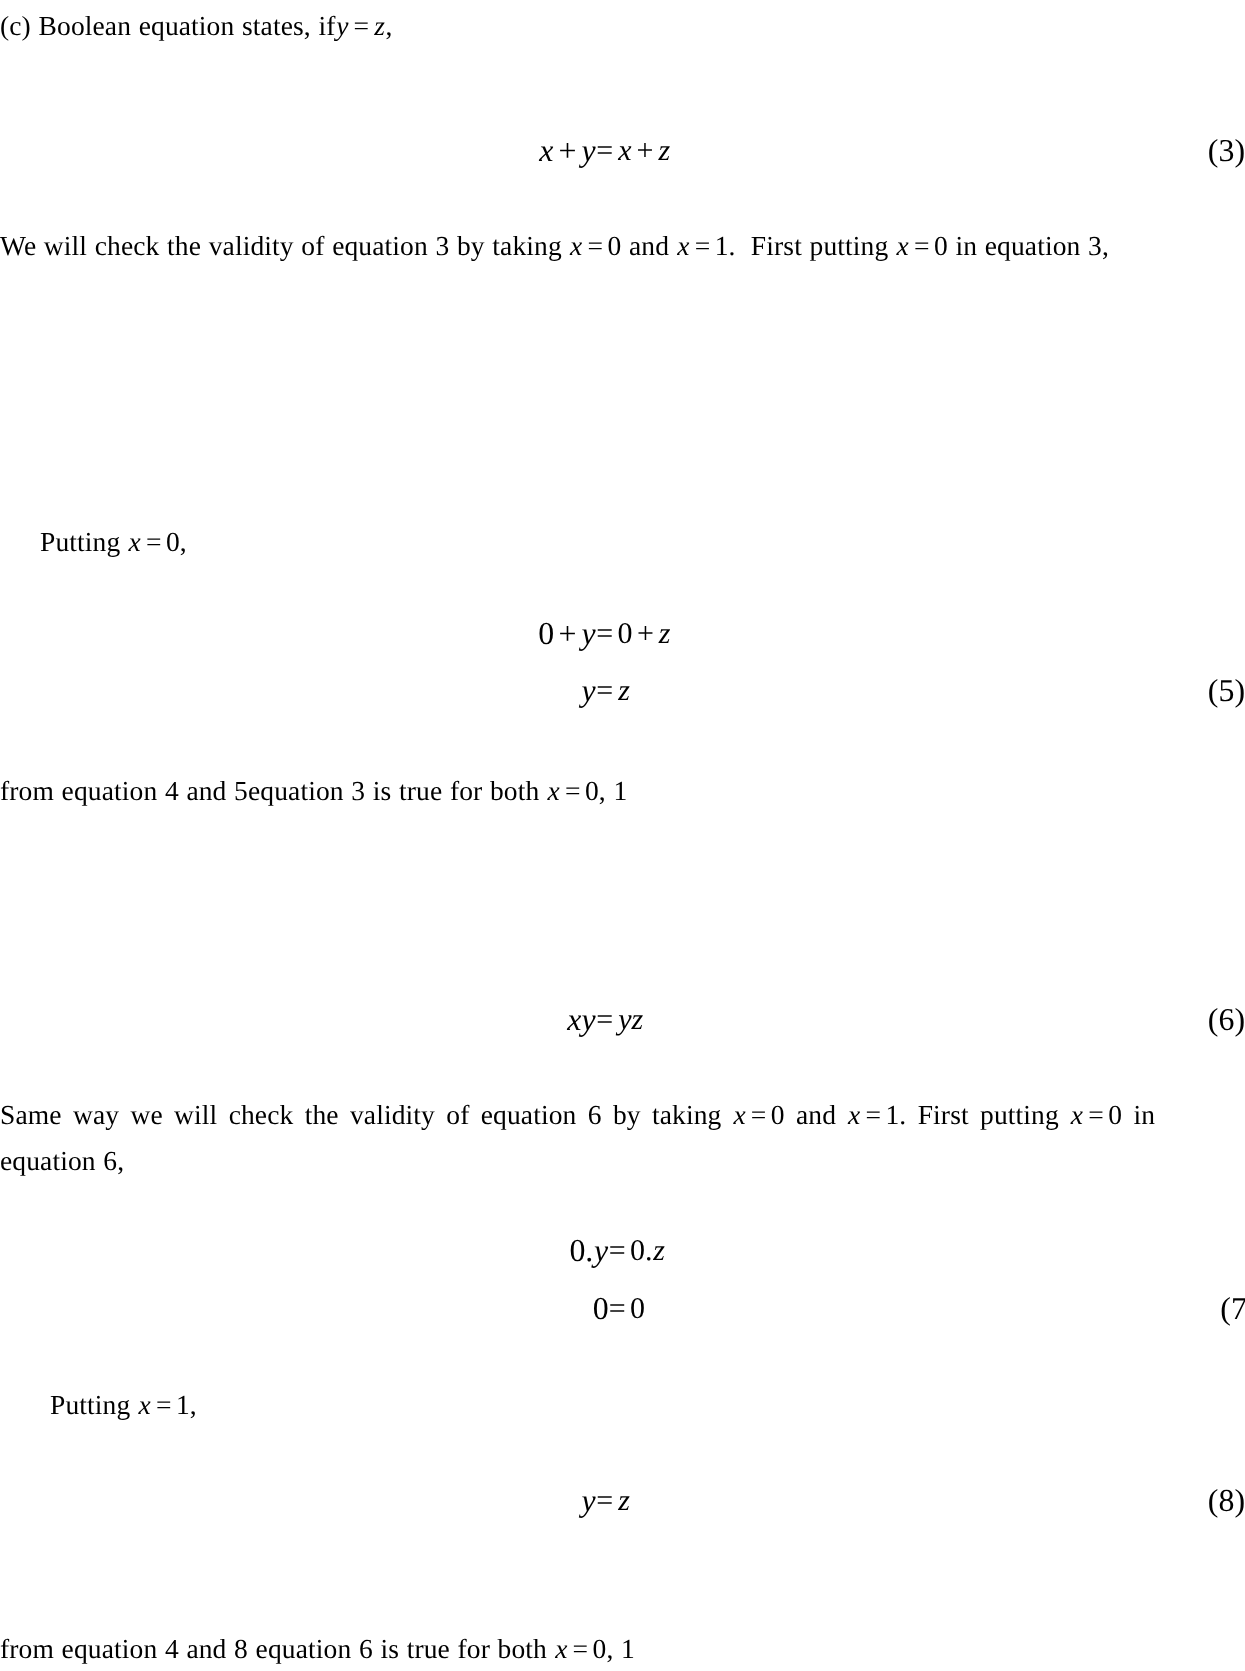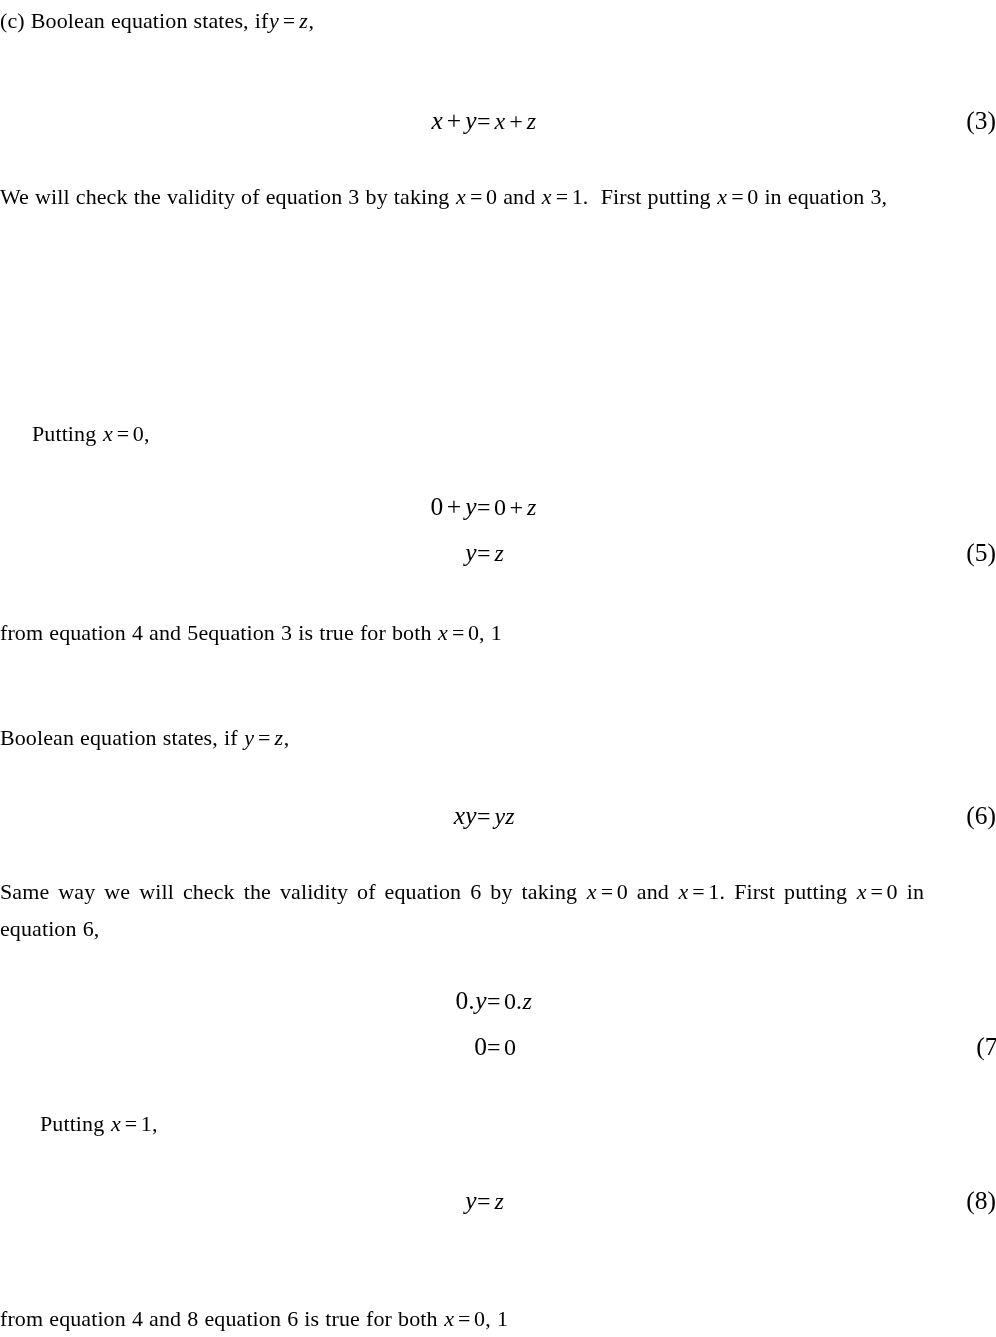--- a/index.html
+++ b/index.html
@@ -132,23 +132,20 @@
       <span class="eq-lhs"><span class="mi">y</span></span>
       <span class="eq-rhs"><span class="mo" style="padding-left:0;">=</span><span class="mi">z</span></span>
       <span class="eq-num">(5)</span>
     </div>
   </div>
 
   <div class="para nojust" style="top:614px;text-align:right;">
     <span class="mn">from equation 4 and 5equation 3 is true for both</span> <span class="mi">x</span><span class="mo">=</span><span class="mn">0, 1</span>
   </div>
 
-  <div class="para nojust" style="top:719px;">
-    <span class="mn">Boolean equation states, if</span> <span class="mi">y</span><span class="mo">=</span><span class="mi">z</span><span class="mn">,</span>
-  </div>
 
   <div class="eqblock" style="top:793px;">
     <div class="eqrow numbered">
       <span class="eq-lhs"><span class="mi">xy</span></span>
       <span class="eq-rhs"><span class="mo" style="padding-left:0;">=</span><span class="mi">yz</span></span>
       <span class="eq-num">(6)</span>
     </div>
   </div>
 
   <div class="para" style="top:873px;">

